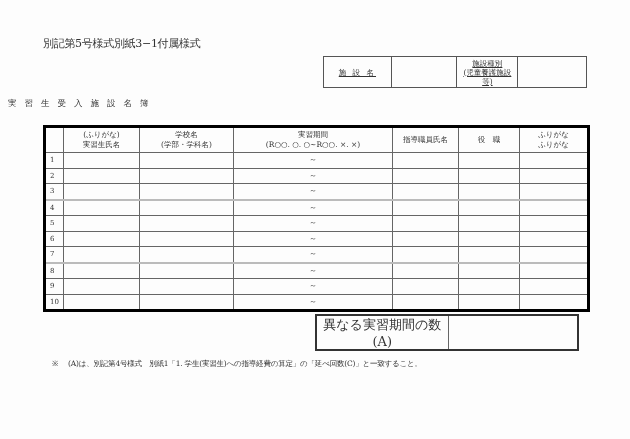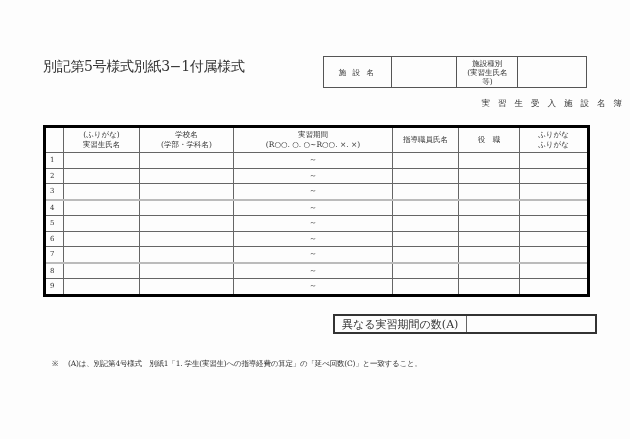--- a/index.html
+++ b/index.html
@@ -3,48 +3,48 @@
 <meta charset="utf-8">
 <style>
   html, body { margin: 0; padding: 0; }
   body {
     width: 630px; height: 439px; background: #fdfdfd;
     position: relative; overflow: hidden;
     font-family: "DejaVu Serif", "Liberation Serif", serif;
     color: #333;
   }
   .abs { position: absolute; }
-  .form-code { left: 43px; top: 58px; font-size: 14px; letter-spacing: -0.3px; }
+  .form-code { left: 43px; top: 36px; font-size: 11px; letter-spacing: -0.3px; }
   .facility-box {
     left: 323px; top: 56px; width: 264px; height: 31px;
     border-collapse: collapse; font-size: 7.5px;
   }
   .facility-box td {
-    border: 1px solid #555; text-align: center; vertical-align: middle; padding: 0; line-height: 9px;
+    border: 1px solid #555; text-align: center; vertical-align: middle; padding: 0; line-height: 9px; text-decoration: underline;
   }
   .title {
-    left: 0; width: 630px; top: 98px; text-align: right; font-size: 8.5px;
+    left: 0; width: 630px; top: 98px; text-align: left; font-size: 8.5px;
     letter-spacing: 8px; padding-left: 8px; box-sizing: border-box;
   }
   .main-table {
     left: 43px; top: 125px; width: 544px;
     border-collapse: collapse; font-size: 7.5px; table-layout: fixed;
     border: 3px solid #000000;
   }
   .main-table th, .main-table td {
     border: 1px solid #666; padding: 0; text-align: center; vertical-align: middle; font-weight: normal;
   }
   .main-table thead th { height: 24px; line-height: 10px; }
   .main-table tbody td { height: 14.5px; line-height: 14px; }
   .main-table tbody td.num { text-align: left; padding-left: 4px; font-size: 7px; }
   .main-table tbody tr.thick td { border-top: 2px solid #bbb; }
   .main-table tbody td.tilde { font-size: 8px; }
   .summary-box {
-    left: 333px; top: 314px; width: 264px; height: 20px;
-    border-collapse: collapse; border: 2px solid #333; font-size: 11px;
+    left: 315px; top: 314px; width: 264px; height: 20px;
+    border-collapse: collapse; border: 2px solid #333; font-size: 13px;
   }
   .summary-box td { border: 1px solid #666; text-align: center; vertical-align: middle; padding: 0; }
   .note { left: 52px; top: 342px; font-size: 7.5px; white-space: nowrap; letter-spacing: -0.2px; margin-top: 16px; }
   .note .mark { margin-right: 10px; }
 </style>
 </head>
 <body>
 
 <div class="abs form-code">別記第5号様式別紙3−1付属様式</div>
 
@@ -54,21 +54,21 @@
       <col style="width:66px">
       <col style="width:61px">
       <col style="width:69px">
     </colgroup>
   <tbody>
       <tr style="height:31px">
     <td style="letter-spacing:2px">施 設 名</td>
     <td></td>
     <td>
       <div>施設種別</div>
-      <div>(実習生氏名</div>
+      <div>(児童養護施設</div>
       <div>等)</div>
     </td>
     <td></td>
   </tr>
 </tbody>
   </table>
 
 <div class="abs title">実習生受入施設名簿</div>
 
 <table class="abs main-table">
@@ -179,20 +179,29 @@
       </tr>
       <tr>
         <td class="num">9</td>
         <td></td>
         <td></td>
         <td class="tilde">～</td>
         <td></td>
         <td></td>
         <td></td>
       </tr>
+      <tr>
+        <td class="num">10</td>
+        <td></td>
+        <td></td>
+        <td class="tilde">～</td>
+        <td></td>
+        <td></td>
+        <td></td>
+      </tr>
     </tbody>
 </table>
 
 <table class="abs summary-box">
   <colgroup>
       <col style="width:132px">
       <col style="width:130px">
     </colgroup>
   <tbody>
       <tr>

